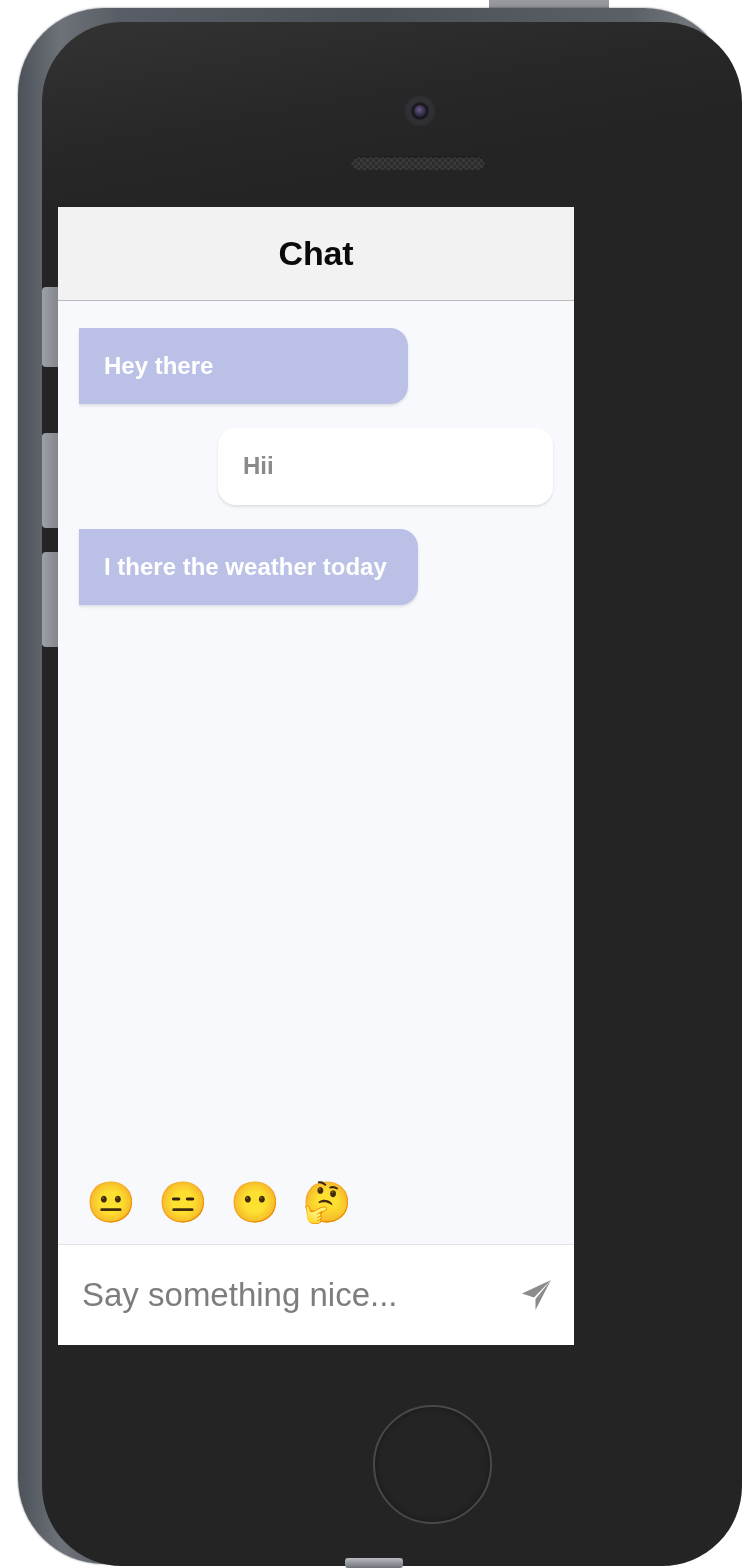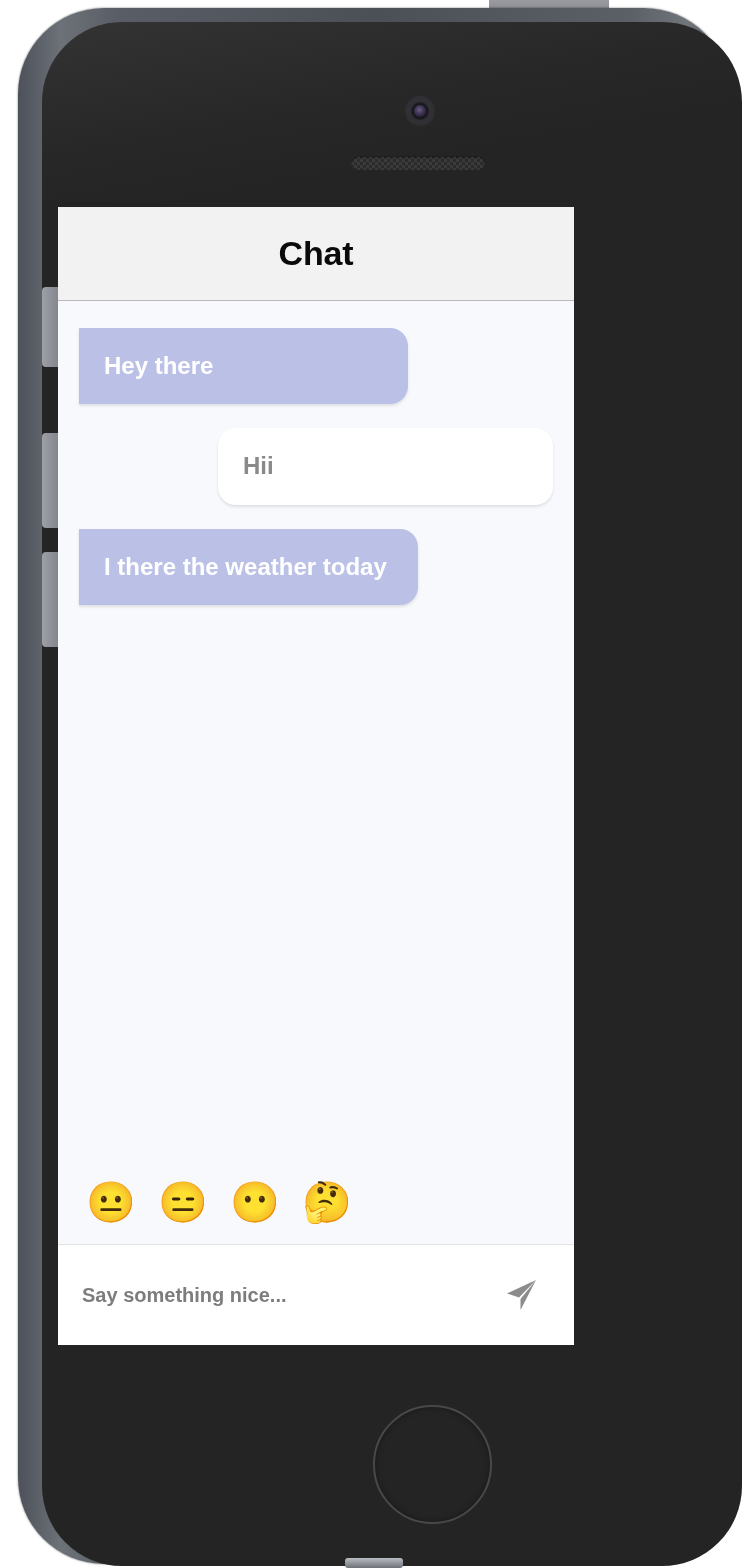--- a/index.html
+++ b/index.html
@@ -251,22 +251,22 @@
     display: flex;
     align-items: center;
     padding: 0 26px 0 22px;
   }
   .input-bar input {
     flex: 1 1 auto;
     border: none;
     outline: none;
     background: transparent;
     font-family: "Liberation Sans", sans-serif;
-    font-size: 20px;
-    font-weight: bold;
+    font-size: 33px;
+    font-weight: normal;
     color: #0369a1;
   }
   .input-bar input::placeholder {
     color: #7d7d7d;
     opacity: 1;
   }
   .send-button {
     flex: 0 0 auto;
     width: 54px;
     height: 54px;

